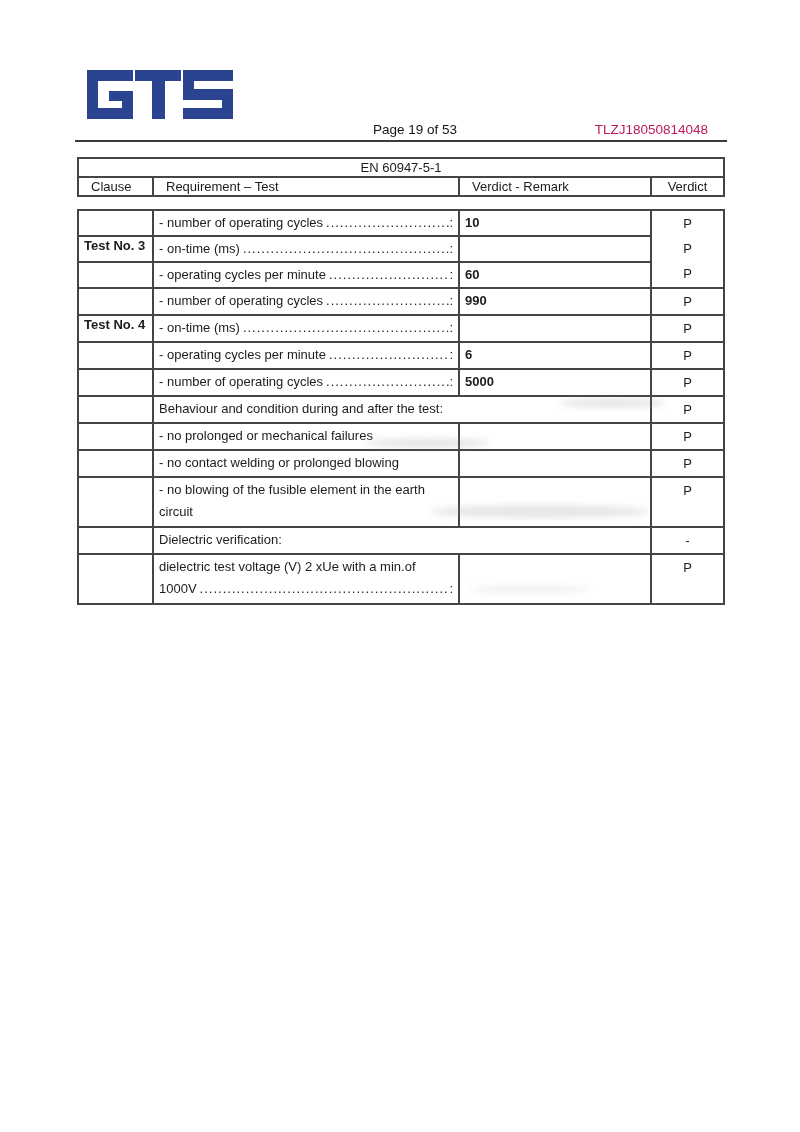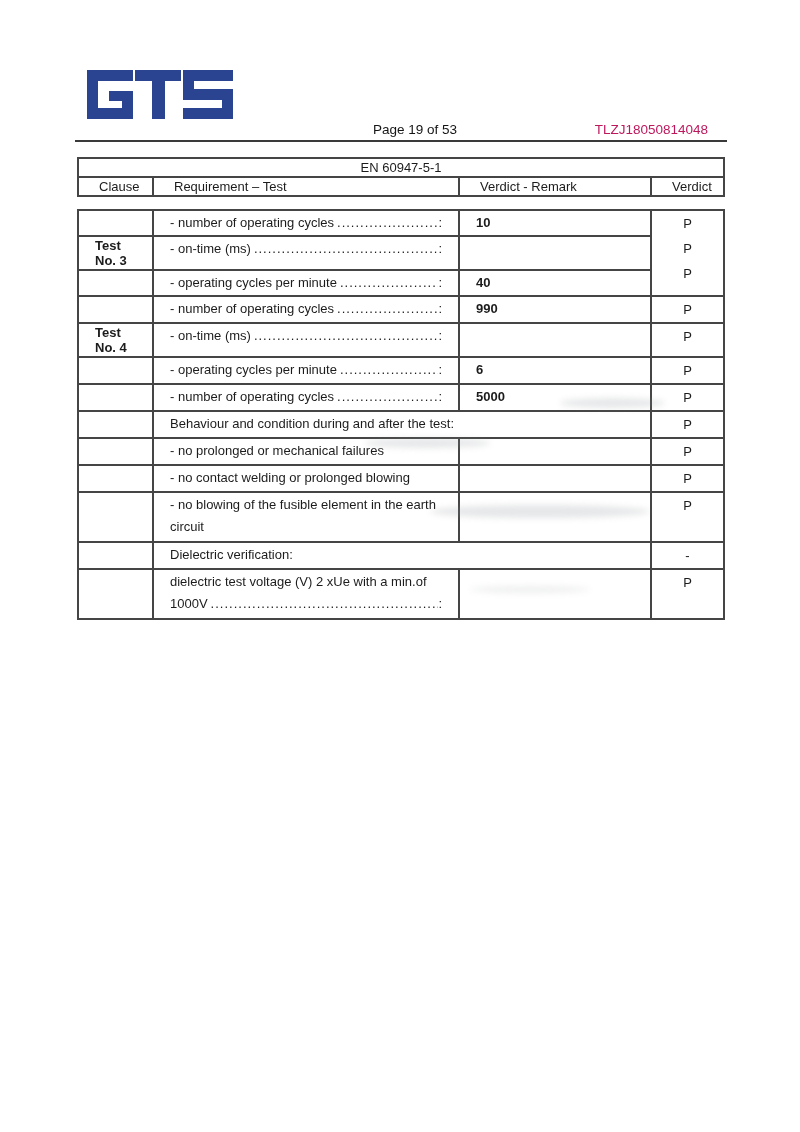--- a/index.html
+++ b/index.html
@@ -48,34 +48,34 @@
 
   
   table {
     border-collapse: collapse;
     table-layout: fixed;
     width: 646px;
     font-size: 13px;
   }
   td {
     border: 2px solid #454545;
-    padding: 1px 16px;
+    padding: 1px 5px;
     vertical-align: top;
     overflow: hidden;
     box-sizing: border-box;
   }
   #header-table {
     position: absolute;
     left: 77px;
     top: 157px;
   }
   #header-table td {
     height: 17px;
     line-height: 15px;
-    padding: 1px 20px;
+    padding: 1px 12px;
   }
   #results-table {
     position: absolute;
     left: 77px;
     top: 209px;
   }
   #results-table tr { height: 25px; }
   #results-table tr.tall { height: 50px; }
 
   .center { text-align: center; }
@@ -203,21 +203,21 @@
         </tr>
         <tr>
           <td></td>
           <td>
             <div class="line">
               <span class="t">- operating cycles per minute</span>
               <span class="dots">................................................................................................................................................................</span>
               <span>:</span>
             </div>
           </td>
-          <td class="result">40</td>
+          <td class="result">60</td>
         </tr>
         <tr>
           <td></td>
           <td>
             <div class="line">
               <span class="t">- number of operating cycles</span>
               <span class="dots">................................................................................................................................................................</span>
               <span>:</span>
             </div>
           </td>

